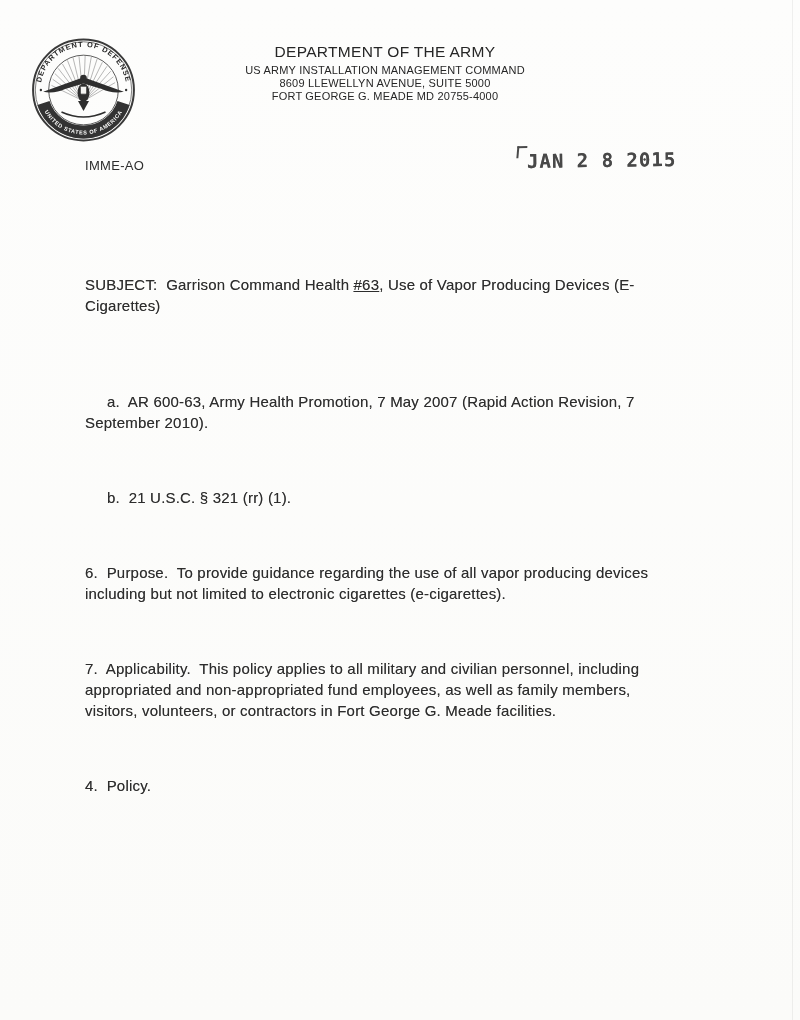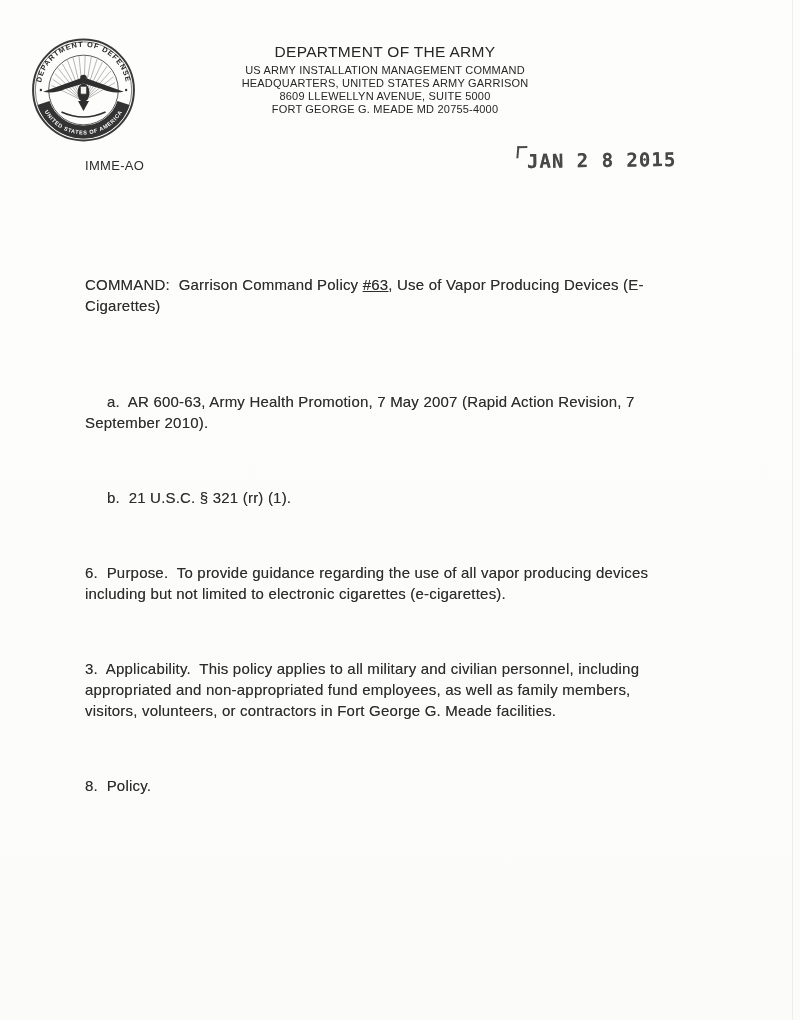--- a/index.html
+++ b/index.html
@@ -103,44 +103,43 @@
     </g>
 
     <path d="M36 84 Q60 95 84 84" fill="none" stroke="#2e2e2e" stroke-width="1.6"></path>
     <text class="seal-top-text"><textPath href="#arcTop" startOffset="50%" text-anchor="middle">DEPARTMENT OF DEFENSE</textPath></text>
     <text class="seal-bottom-text"><textPath href="#arcBottom" startOffset="50%" text-anchor="middle">UNITED STATES OF AMERICA</textPath></text>
   </svg>
 
   <div class="header">
     <div class="h-main">DEPARTMENT OF THE ARMY</div>
     <div class="h-sub">US ARMY INSTALLATION MANAGEMENT COMMAND</div>
-    <div class="h-sub">HEADQUARTERS, UNITED STATES ARMY GARRISON</div>
     <div class="h-sub">8609 LLEWELLYN AVENUE, SUITE 5000</div>
     <div class="h-sub">FORT GEORGE G. MEADE MD  20755-4000</div>
   </div>
 
   <div class="office-symbol">IMME-AO</div>
 
   <div class="date-stamp">
     <span class="stamp-mark"></span><span>JAN 2 8 2015</span>
   </div>
 
   <div class="doc-body">
 
-    <div class="p"><span>COMMAND:  Garrison Command Policy </span><span class="u">#63</span><span>, Use of Vapor Producing Devices (E-
+    <div class="p"><span>SUBJECT:  Garrison Command Health </span><span class="u">#63</span><span>, Use of Vapor Producing Devices (E-
 Cigarettes)</span></div>
 
     <div class="p sub">a.  AR 600-63, Army Health Promotion, 7 May 2007 (Rapid Action Revision, 7
 September 2010).</div>
     <div class="p sub">b.  21 U.S.C. § 321 (rr) (1).</div>
     <div class="p">6.  Purpose.  To provide guidance regarding the use of all vapor producing devices
 including but not limited to electronic cigarettes (e-cigarettes).</div>
-    <div class="p">3.  Applicability.  This policy applies to all military and civilian personnel, including
+    <div class="p">7.  Applicability.  This policy applies to all military and civilian personnel, including
 appropriated and non-appropriated fund employees, as well as family members,
 visitors, volunteers, or contractors in Fort George G. Meade facilities.</div>
-    <div class="p">8.  Policy.</div>
+    <div class="p">4.  Policy.</div>
     
     
     
   </div>
 
   <div class="edge-right"></div>
 </div>
 
 </body></html>

